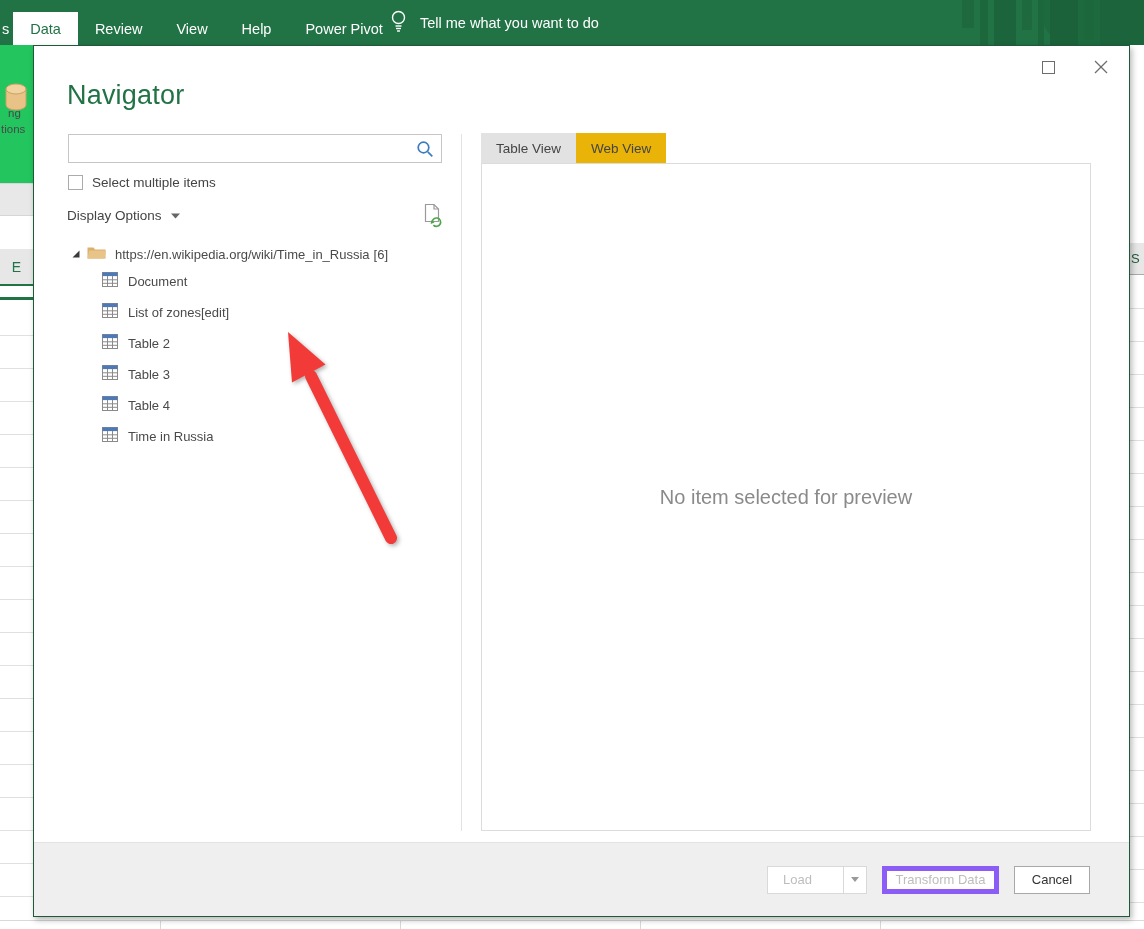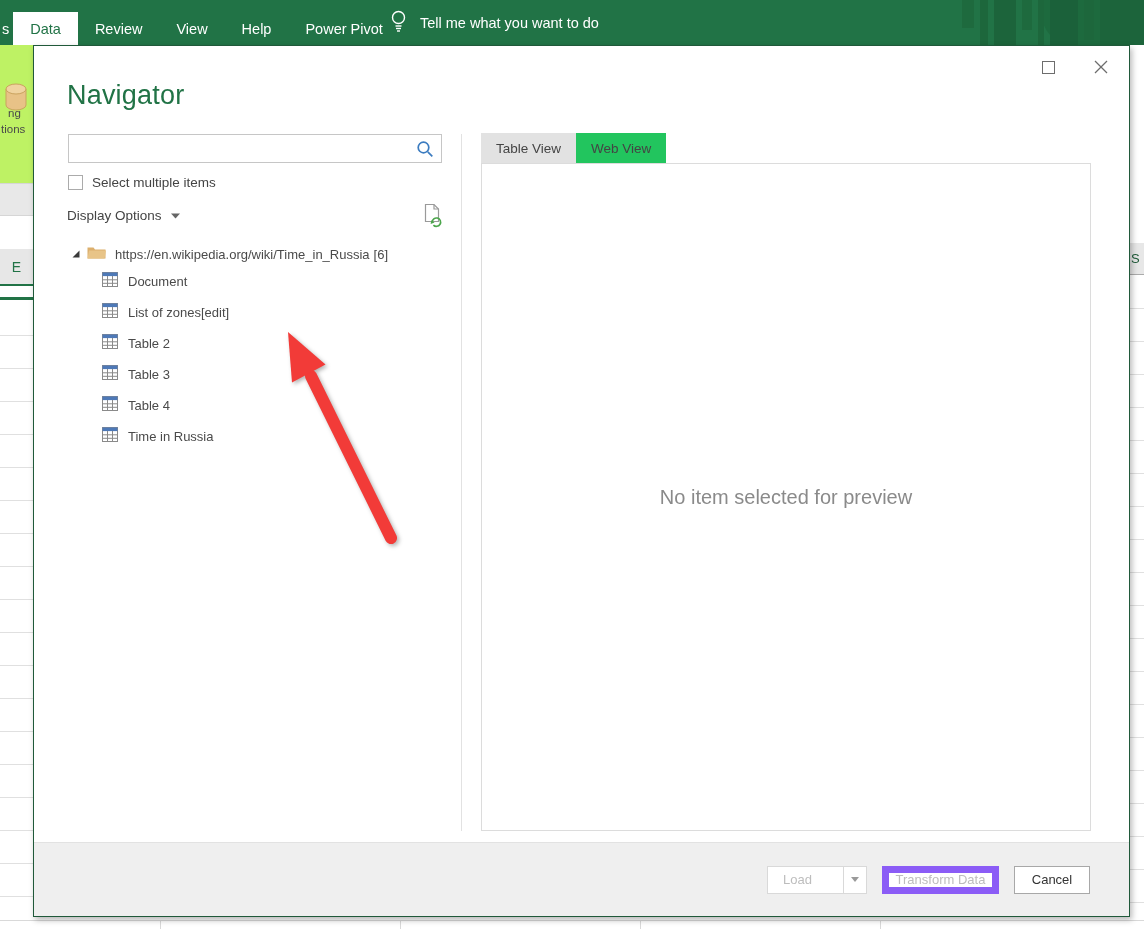--- a/index.html
+++ b/index.html
@@ -11,21 +11,21 @@
   .ribbon { position:absolute; left:0; top:0; width:1144px; height:45px; background:#217346; overflow:hidden; }
   .ribbon-deco { position:absolute; top:0; height:45px; }
   .tabs-row { position:absolute; left:0; top:12px; height:33px; display:flex; align-items:stretch; }
   .rtab { color:#fff; font-size:14.5px; display:flex; align-items:center; padding:12px 17px; white-space:nowrap; }
   .rtab.partial { padding:0 4px 0 2px; }
   .rtab.active { background:#fff; color:#217346; }
   .tellme { position:absolute; left:390px; top:0; height:45px; display:flex; align-items:center; gap:13px; color:#fff; font-size:14.5px; }
 
   
   .bg-left { position:absolute; left:0; top:45px; width:33px; height:884px; background:#fff; }
-  .bg-left .ribbonarea { position:absolute; left:0; top:0; width:33px; height:138px; background:#bef264; }
+  .bg-left .ribbonarea { position:absolute; left:0; top:0; width:33px; height:138px; background:#22c55e; }
   .frag-text { position:absolute; font-size:11.5px; color:#4a4a4a; white-space:nowrap; }
   .grayband { position:absolute; left:0; top:138px; width:33px; height:33px; background:#e8e8e8; border-top:1px solid #d6d6d6; border-bottom:1px solid #d6d6d6; }
   .colhead-left { position:absolute; left:0; top:204px; width:33px; height:37px; background:#e7e7e7; border-bottom:2px solid #217346; color:#217346; font-size:14px; display:flex; align-items:center; justify-content:center; }
   .greenbar { position:absolute; left:0; top:252px; width:33px; height:3px; background:#217346; }
   .rows-left { position:absolute; left:0; top:258px; width:33px; height:626px;
     background:repeating-linear-gradient(to bottom, #fff 0 32px, #e0e0e0 32px 33px); }
   .bg-right { position:absolute; left:1130px; top:45px; width:14px; height:884px; background:#fff; }
   .colhead-right { position:absolute; left:0; top:198px; width:14px; height:32px; background:#e7e7e7; border-bottom:1px solid #ababab; color:#1f5c39; font-size:13px; display:flex; align-items:center; padding-left:1px; overflow:hidden; }
   .rows-right { position:absolute; left:0; top:231px; width:14px; height:653px;
     background:repeating-linear-gradient(to bottom, #fff 0 32px, #e0e0e0 32px 33px); }
@@ -57,31 +57,31 @@
   .tree-root .folder { margin:0 9px 0 3px; }
   .root-label { font-size:13px; color:#4a4a4a; white-space:nowrap; }
   .root-count { font-size:13px; color:#4a4a4a; margin-left:4px; }
   .tree-item { display:flex; align-items:center; height:31px; padding-left:35px; }
   .tree-item .tbl { margin-right:10px; flex:none; }
   .item-label { font-size:13px; color:#4a4a4a; white-space:nowrap;text-align:center; }
 
   
   .splitter { position:absolute; left:427px; top:88px; width:1px; height:697px; background:#e2e2e2; }
   .view-tabs { position:absolute; left:447px; top:87px; display:flex; }
-  .vtab { height:30px; display:flex; align-items:center; padding:0 15px; font-size:13.5px; color:#444; background:#22c55e; }
+  .vtab { height:30px; display:flex; align-items:center; padding:0 15px; font-size:13.5px; color:#444; background:#eab308; }
   .vtab.active { background:#e2e2e2; }
   .preview { position:absolute; left:447px; top:117px; width:610px; height:668px; border:1px solid #dcdcdc; background:#fff;
     display:flex; align-items:center; justify-content:center; }
   .preview-msg { font-size:20px; color:#8a8a8a; }
 
   
   .footer { position:absolute; left:0; bottom:0; width:100%; height:74px; background:#efefef; border-top:1px solid #e2e2e2;
     display:flex; align-items:center; justify-content:flex-end; gap:15px; padding-right:39px; }
   .btn { height:28px; background:#fff; font-size:13px; display:flex; align-items:center; justify-content:center; font-family:"Liberation Sans",sans-serif; }
-  .btn.disabled { border:7px solid #8b5cf6; color:#bdbdbd; }
+  .btn.disabled { border:5px solid #8b5cf6; color:#bdbdbd; }
   .split-btn { display:flex; height:28px; border:1px solid #d9d9d9; background:#fff;gap:16px; }
   .split-main { width:59px; display:flex; align-items:center; justify-content:center; font-size:13px; color:#bdbdbd; }
   .split-arrow { width:23px; border-left:1px solid #d9d9d9; display:flex; align-items:center; justify-content:center; color:#9a9a9a; }
   .btn-transform { width:117px; }
   .btn-cancel { width:76px; border:1px solid #a8a8a8; color:#333; }
 
   .arrow-overlay { position:absolute; left:0; top:0; width:1144px; height:929px; pointer-events:none; }
 </style>
 </head>
 <body>

